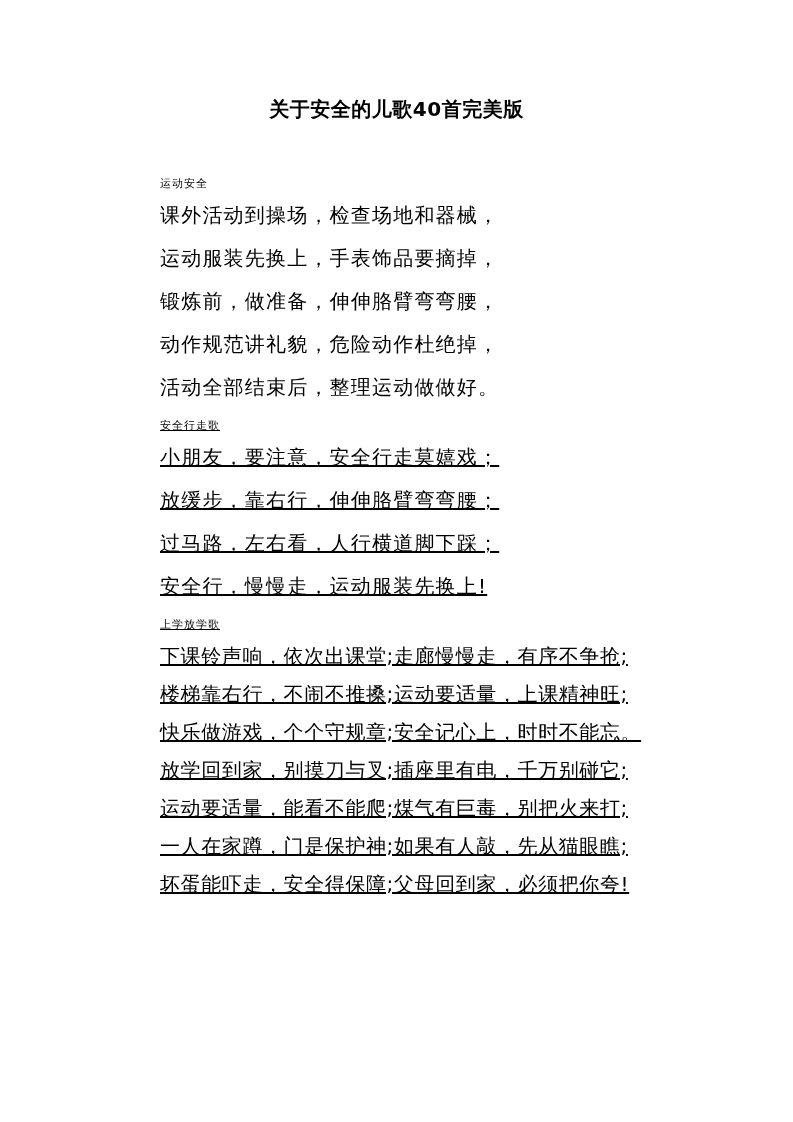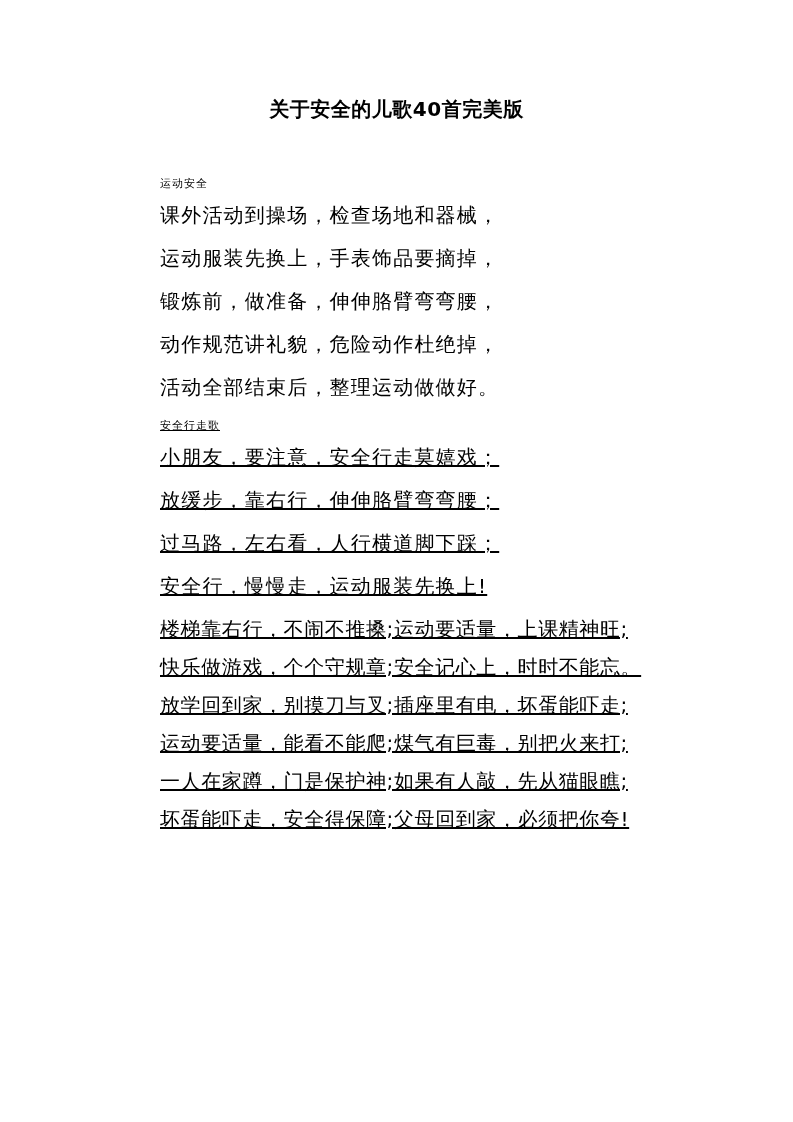--- a/index.html
+++ b/index.html
@@ -85,22 +85,24 @@
 
     <div class="block">
       <p class="section-heading">安全行走歌</p>
       <p class="line">小朋友，要注意，安全行走莫嬉戏；</p>
       <p class="line">放缓步，靠右行，伸伸胳臂弯弯腰；</p>
       <p class="line">过马路，左右看，人行横道脚下踩；</p>
       <p class="line">安全行，慢慢走，运动服装先换上!</p>
     </div>
 
     <div class="block">
+      <p class="section-heading">上学放学歌</p>
+      <p class="line tight">下课铃声响，依次出课堂;走廊慢慢走，有序不争抢;</p>
       <p class="line tight">楼梯靠右行，不闹不推搡;运动要适量，上课精神旺;</p>
       <p class="line tight">快乐做游戏，个个守规章;安全记心上，时时不能忘。</p>
-      <p class="line tight">放学回到家，别摸刀与叉;插座里有电，坏蛋能吓走;</p>
+      <p class="line tight">放学回到家，别摸刀与叉;插座里有电，千万别碰它;</p>
       <p class="line tight">运动要适量，能看不能爬;煤气有巨毒，别把火来打;</p>
       <p class="line tight">一人在家蹲，门是保护神;如果有人敲，先从猫眼瞧;</p>
       <p class="line tight">坏蛋能吓走，安全得保障;父母回到家，必须把你夸!</p>
     </div>
 
   </div>
 </div>
 
 </body></html>

